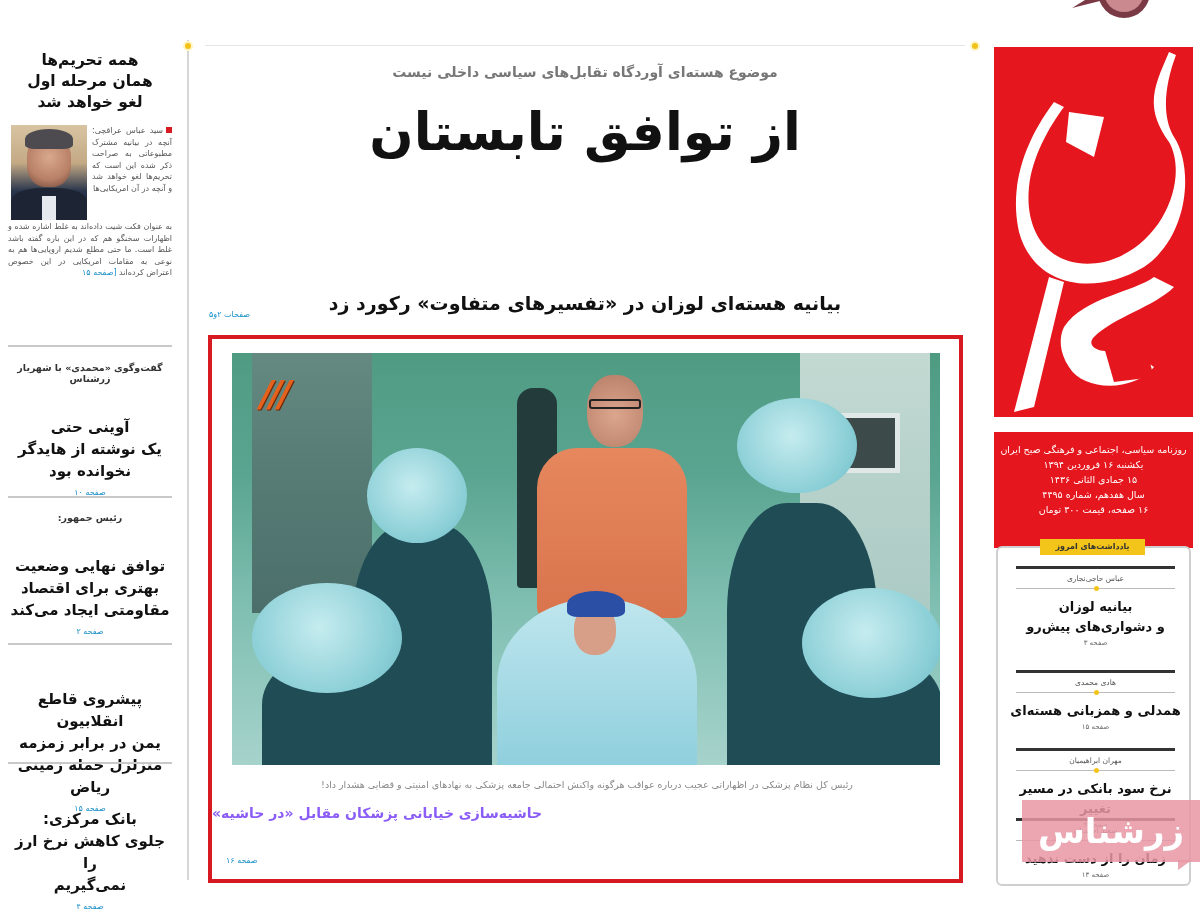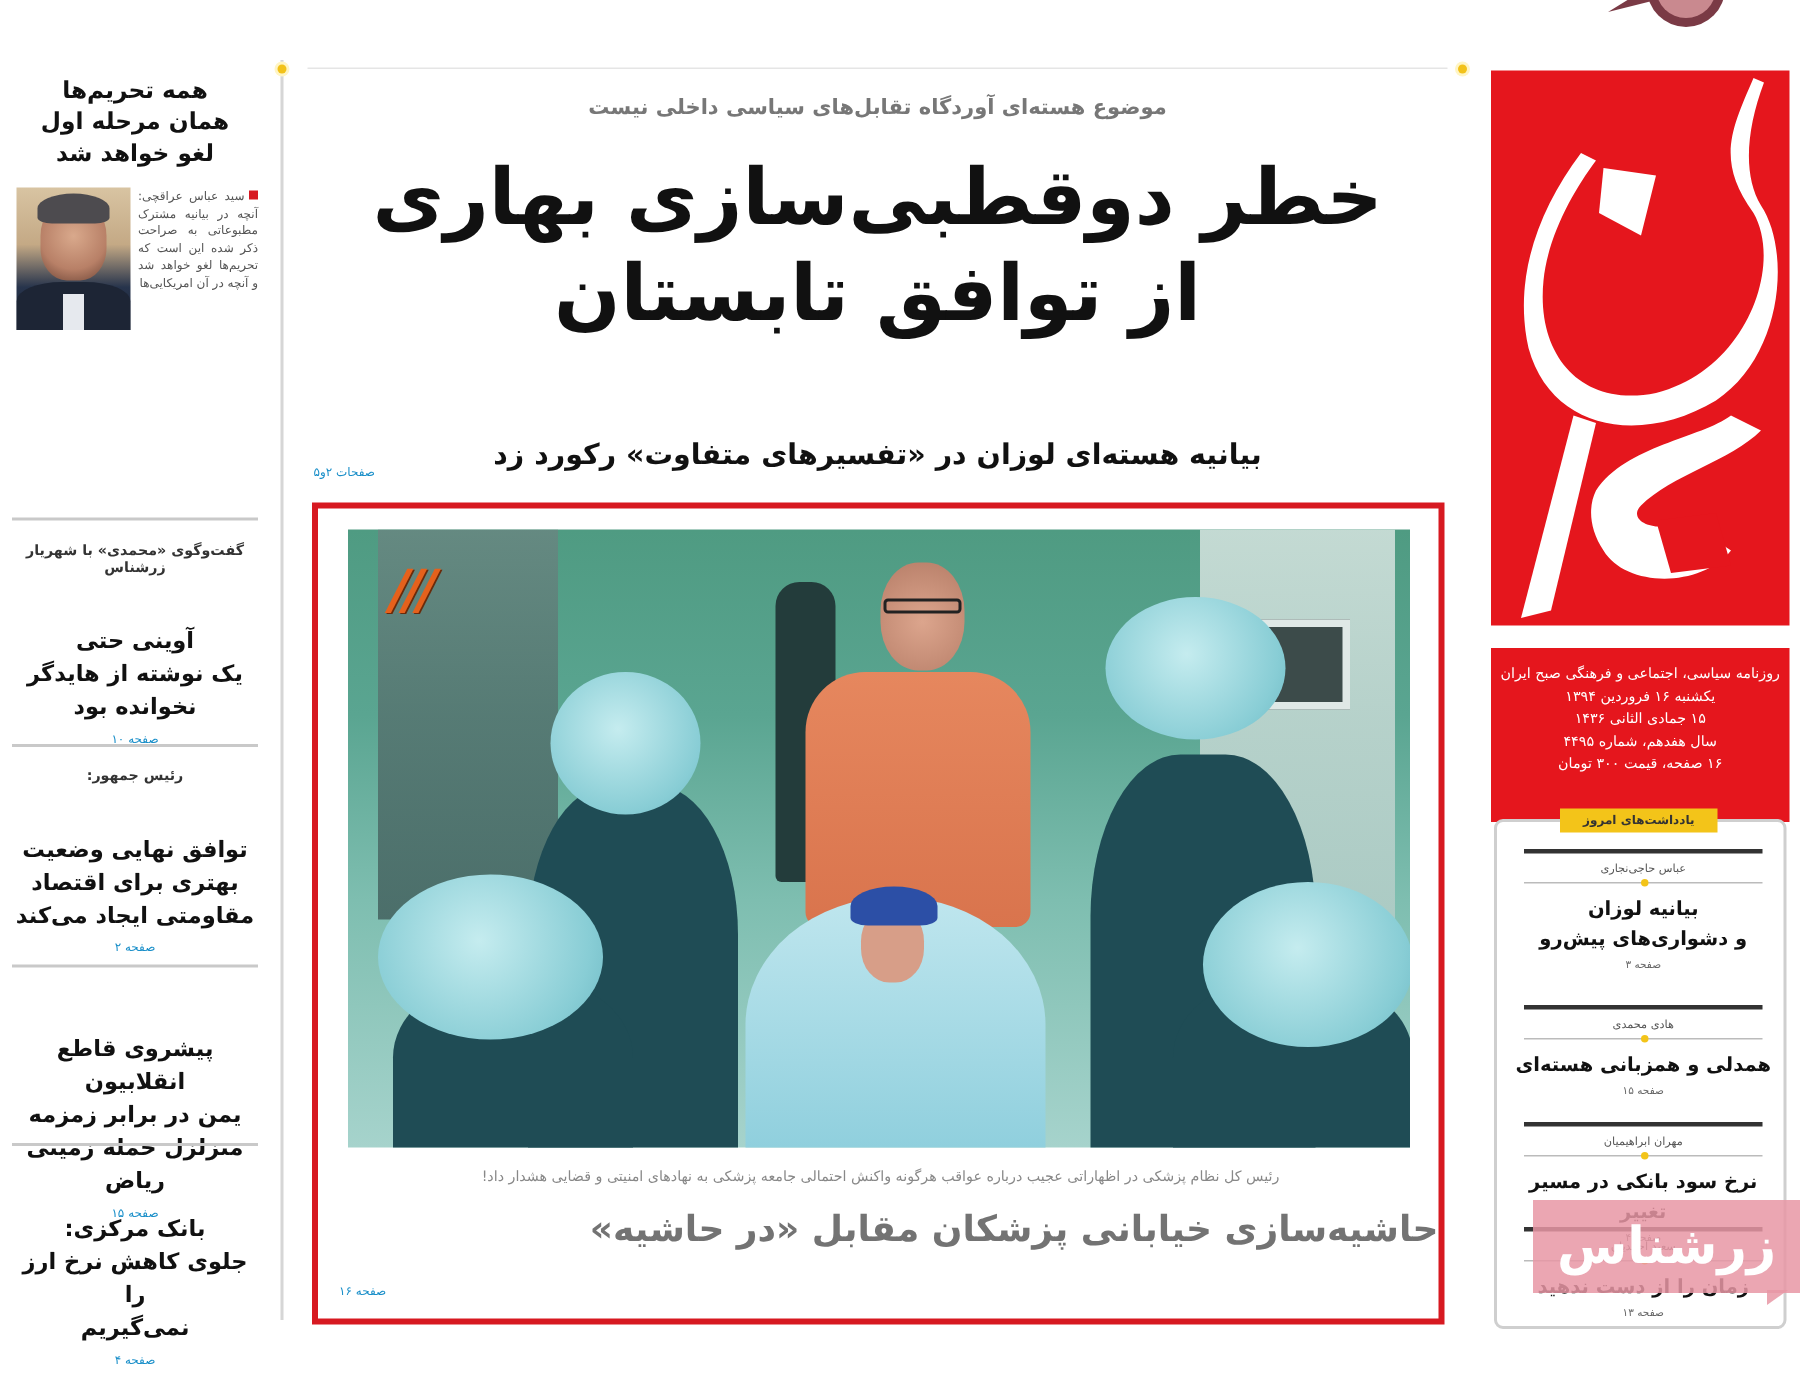--- a/index.html
+++ b/index.html
@@ -50,21 +50,21 @@
   .photo .man-head { position: absolute; left: 355px; top: 22px; width: 56px; height: 72px; border-radius: 45%; background: radial-gradient(circle at 50% 55%, #dca58d, #b57c66); }
   .photo .man-glasses { position: absolute; left: 357px; top: 46px; width: 52px; height: 10px; border: 2px solid #222; border-radius: 3px; }
   .photo .cap { position: absolute; border-radius: 50%; background: radial-gradient(circle at 45% 40%, #c5ecef, #88cdd5 70%, #6bb7c2); }
   .photo .gown { position: absolute; background: #1f4c55; border-radius: 40% 40% 8px 8px; }
   .photo .veil { position: absolute; left: 265px; top: 245px; width: 200px; height: 170px; border-radius: 50% 50% 0 0; background: linear-gradient(180deg,#bfe6ee,#8fcfdd); }
   .photo .patient-face { position: absolute; left: 342px; top: 252px; width: 42px; height: 50px; border-radius: 45%; background: #d79e88; }
   .photo .patient-cap { position: absolute; left: 335px; top: 238px; width: 58px; height: 26px; border-radius: 50% 50% 20% 20%; background: #2c4fa6; }
   .photo .channel-logo { position: absolute; left: 28px; top: 20px; font-size: 36px; font-weight: bold; color: #e5611c; font-style: italic; letter-spacing: -4px; direction: ltr; text-shadow: 1px 1px 0 #6a2a0a; }
 
   .caption-small { position: absolute; left: 14px; top: 440px; width: 722px; text-align: center; font-size: 9.5px; color: #888; direction: rtl; }
-  .caption-head { position: absolute; left: 0; top: 466px; width: 100%; text-align: right; font-size: 24px; font-weight: bold; color: #737373; }
+  .caption-head { position: absolute; left: 0; top: 466px; width: 100%; text-align: left; font-size: 14px; font-weight: bold; color: #8b5cf6; }
   .caption-page { position: absolute; left: 14px; top: 517px; font-size: 8px; color: #1a8fc9; }
 
   
   .logo { position: absolute; left: 994px; top: 47px; width: 199px; height: 370px; background: #e5161d; overflow: hidden; }
   .logo .glyph { position: absolute; left: 0; top: 0; width: 100%; height: 100%; }
   .masthead-info { position: absolute; left: 994px; top: 432px; width: 199px; height: 116px; background: #e5161d;
     color: #fff; font-size: 9.5px; line-height: 15px; text-align: center; padding-top: 10px; }
 
   .index-box { position: absolute; left: 996px; top: 546px; width: 195px; height: 340px; border: 2px solid #cfcfcf; border-radius: 6px; background: #fff; padding-left: 44px; }
   .index-tag { position: absolute; left: 42px; top: -9px; width: 105px; height: 16px; background: #f3c419; font-size: 8px; font-weight: bold; text-align: center; line-height: 16px; color: #333; }
@@ -100,20 +100,24 @@
   <div class="lead-body">
     <div class="lead-photo">
       <div class="suit"></div>
         <div class="shirt"></div>
         <div class="face"></div>
         <div class="hair"></div>
     </div>
     <div class="lead-text">
       <span class="bullet"></span><span>سید عباس عراقچی: آنچه در بیانیه مشترک مطبوعاتی به صراحت ذکر شده این است که تحریم‌ها لغو خواهد شد و آنچه در آن امریکایی‌ها</span>
     </div>
+    <div class="lead-text-wide">
+      <span>به عنوان فکت شیت داده‌اند به غلط اشاره شده و اظهارات سخنگو هم که در این باره گفته باشد غلط است. ما حتی مطلع شدیم اروپایی‌ها هم به نوعی به مقامات امریکایی در این خصوص اعتراض کرده‌اند</span>
+      <span class="pg">[صفحه ۱۵</span>
+    </div>
   </div>
 </div>
 
 <div class="l-hr" style="top:345px;"></div>
 
 <div class="l-story" style="top:362px;">
   <div class="l-kicker">گفت‌وگوی «محمدی» با شهریار زرشناس</div>
   <div class="l-head">
     <div>آوینی حتی</div>
     <div>یک نوشته از هایدگر</div>
@@ -156,21 +160,20 @@
   <div class="l-page">صفحه ۴</div>
 </div>
 
 <div class="center-top-rule"></div>
 <div class="corner-dot" style="left:185px;top:43px;"></div>
 <div class="corner-dot" style="left:972px;top:43px;"></div>
 
 <div class="center">
   <div class="kicker">موضوع هسته‌ای آوردگاه تقابل‌های سیاسی داخلی نیست</div>
   <div class="headline">
-    <div>خطر دوقطبی‌سازی بهاری</div>
     <div>از توافق تابستان</div>
   </div>
   <div class="subhead">بیانیه هسته‌ای لوزان در «تفسیرهای متفاوت» رکورد زد</div>
   <div class="pages-ref">صفحات ۲و۵</div>
 
   <div class="photo-box">
     <div class="photo">
       <div class="equip-l"></div>
       <div class="equip-r"></div>
       <div class="monitor"></div>

